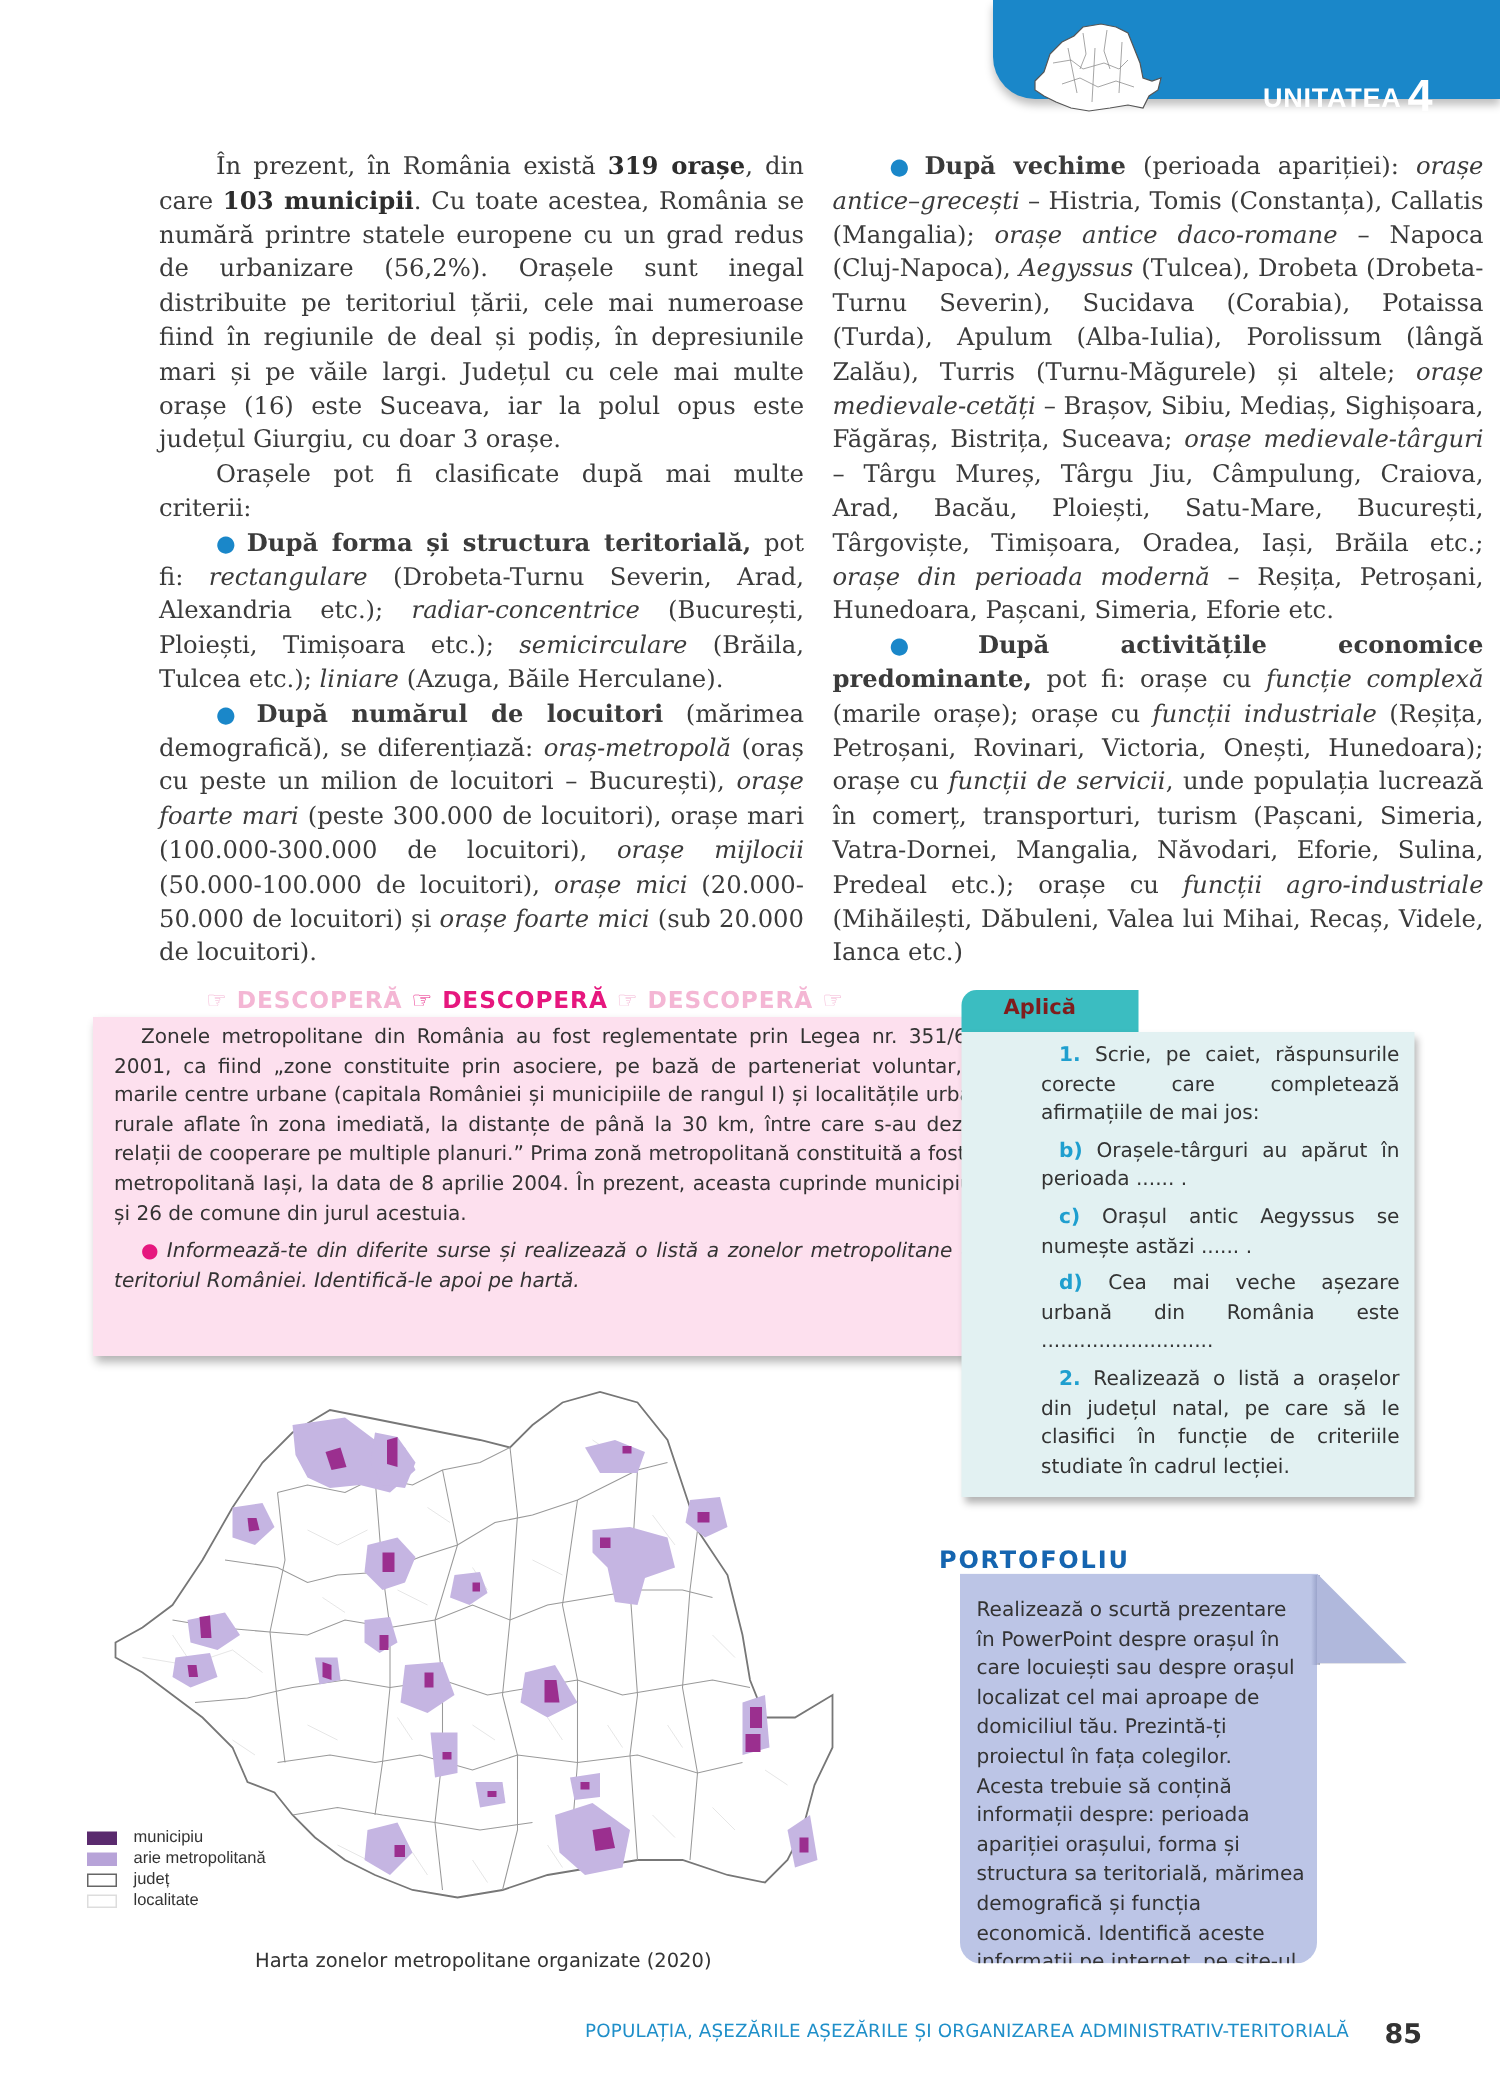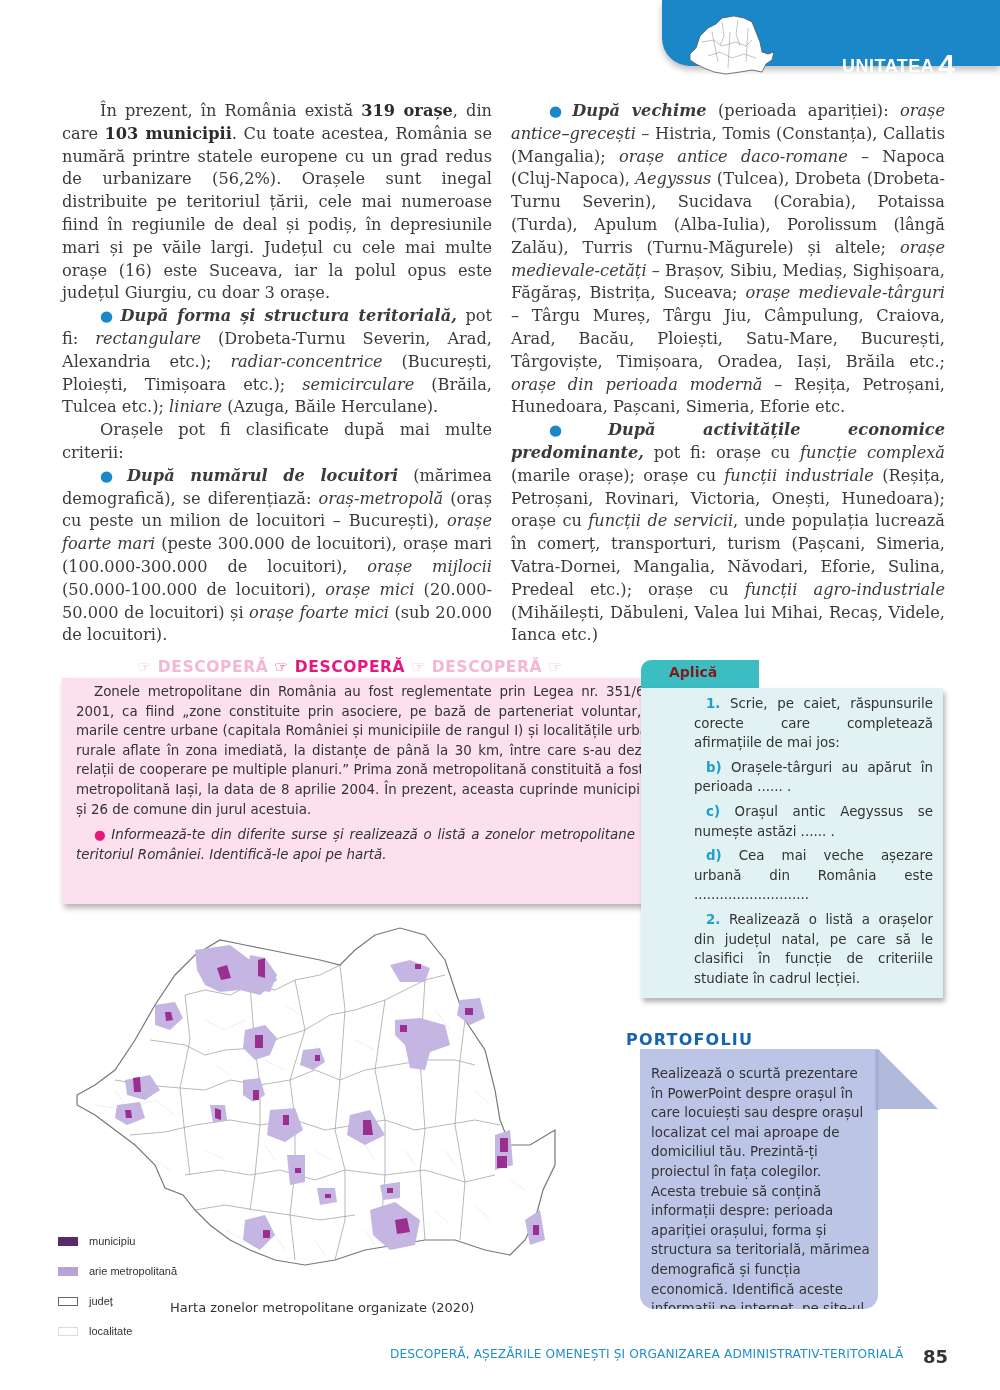--- a/index.html
+++ b/index.html
@@ -14,27 +14,27 @@
   }
   .unit-map { position: absolute; left: 20px; top: 12px; width: 96px; height: 66px; }
   .unit-label {
     position: absolute; left: 180px; top: 48px;
     font-family: "Liberation Sans", sans-serif; font-weight: bold; color: #fff;
     font-size: 18px; letter-spacing: 0.5px;
   }
   .unit-label .num { font-size: 30px; vertical-align: -3px; margin-left: 4px; }
 
   
-  .col { position: absolute; font-size: 16.2px; line-height: 22.8px; text-align: justify; color: #3b3b3b; }
+  .col { position: absolute; font-size: 16.2px; line-height: 22.8px; text-align: justify; color: #3b3b3b; margin-left: 44px; }
   .col-left { left: 62px; top: 100px; width: 430px; }
   .col-right { left: 511px; top: 100px; width: 434px; }
   .col p { text-indent: 38px; }
   .col b { font-weight: bold; color: #2d2d2d; }
   .col i { font-style: italic; }
-  .col .bi { font-weight: bold; font-style: italic; }
+  .col .bi { font-weight: bold; }
   .bullet { color: #1a87c9; font-size: 15px; margin-right: 4px; }
 
   
   .discover-title {
     position: absolute; left: 110px; top: 658px; width: 480px; text-align: center;
     font-family: "DejaVu Sans", sans-serif; font-weight: bold; font-size: 15.5px; letter-spacing: 0.6px;
   }
   .discover-title .faint { color: #f4b6d4; }
   .discover-title .strong { color: #e6177e; }
   .discover-box {
@@ -44,21 +44,21 @@
     font-family: "DejaVu Sans", sans-serif; font-size: 13.4px; line-height: 19.6px; color: #333;
     text-align: justify;
   }
   .discover-box p { text-indent: 18px; }
   .discover-box .task { font-style: italic; margin-top: 6px; }
   .pink-dot { color: #e6177e; font-style: normal; margin-right: 4px; }
 
   
   .map { position: absolute; left: 55px; top: 920px; width: 505px; height: 365px; }
   .legend { position: absolute; left: 58px; top: 1218px; font-family: "Liberation Sans", sans-serif; font-size: 11px; color: #333; }
-  .legend-row { display: flex; align-items: center; height: 14px; margin-top: 16px; }
+  .legend-row { display: flex; align-items: center; height: 14px; }
   .swatch { width: 20px; height: 9px; margin-right: 11px; }
   .map-caption {
     position: absolute; left: 170px; top: 1300px;
     font-family: "DejaVu Sans", sans-serif; font-size: 13px; color: #333;
   }
 
   
   .apply-tab {
     position: absolute; left: 641px; top: 660px; width: 118px; height: 28px;
     background: #3bbdc1; border-top-left-radius: 10px;
@@ -117,22 +117,22 @@
     <path d="M8,42 L14,36 L18,24 L26,16 L34,12 L40,6 L52,4 L62,6 L70,10 L74,20 L78,30 L80,40 L86,42 L92,40 L90,48 L84,52 L80,60 L70,58 L58,60 L44,62 L32,60 L22,56 L14,52 L8,48 Z" fill="#fff" stroke="#555" stroke-width="0.8"></path>
     <path d="M20,30 L32,28 L40,34 L54,30 L64,34 L70,28 M26,44 L38,40 L50,46 L62,42 L74,46 M40,10 L42,24 L38,34 M56,8 L54,22 L58,34 M30,20 L36,50 M48,20 L46,56 M66,16 L64,50" fill="none" stroke="#888" stroke-width="0.5"></path>
   </svg>
   <div class="unit-label">
     <span>UNITATEA</span><span class="num">4</span>
   </div>
 </div>
 
 <div class="col col-left">
   <p><span>În prezent, în România există </span><b>319 orașe</b><span>, din care </span><b>103 municipii</b><span>. Cu toate acestea, România se numără printre statele europene cu un grad redus de urbanizare (56,2%). Orașele sunt inegal distribuite pe teritoriul țării, cele mai numeroase fiind în regiunile de deal și podiș, în depresiunile mari și pe văile largi. Județul cu cele mai multe orașe (16) este Suceava, iar la polul opus este județul Giurgiu, cu doar 3 orașe.</span></p>
+  <p>Orașele pot fi clasificate după mai multe criterii:</p>
   <p><span class="bullet">●</span><span class="bi">După forma și structura teritorială,</span><span> pot fi: </span><i>rectangulare</i><span> (Drobeta-Turnu Severin, Arad, Alexandria etc.); </span><i>radiar-concentrice</i><span> (București, Ploiești, Timișoara etc.); </span><i>semicirculare</i><span> (Brăila, Tulcea etc.); </span><i>liniare</i><span> (Azuga, Băile Herculane).</span></p>
-  <p>Orașele pot fi clasificate după mai multe criterii:</p>
   <p><span class="bullet">●</span><span class="bi">După numărul de locuitori</span><span> (mărimea demografică), se diferențiază: </span><i>oraș-metropolă</i><span> (oraș cu peste un milion de locuitori – București), </span><i>orașe foarte mari</i><span> (peste 300.000 de locuitori), orașe mari (100.000-300.000 de locuitori), </span><i>orașe mijlocii</i><span> (50.000-100.000 de locuitori), </span><i>orașe mici</i><span> (20.000-50.000 de locuitori) și </span><i>orașe foarte mici</i><span> (sub 20.000 de locuitori).</span></p>
 </div>
 
 <div class="col col-right">
   <p><span class="bullet">●</span><span class="bi">După vechime</span><span> (perioada apariției): </span><i>orașe antice–grecești</i><span> – Histria, Tomis (Constanța), Callatis (Mangalia); </span><i>orașe antice daco-romane</i><span> – Napoca (Cluj-Napoca), </span><i>Aegyssus</i><span> (Tulcea), Drobeta (Drobeta-Turnu Severin), Sucidava (Corabia), Potaissa (Turda), Apulum (Alba-Iulia), Porolissum (lângă Zalău), Turris (Turnu-Măgurele) și altele; </span><i>orașe medievale-cetăți</i><span> – Brașov, Sibiu, Mediaș, Sighișoara, Făgăraș, Bistrița, Suceava; </span><i>orașe medievale-târguri</i><span> – Târgu Mureș, Târgu Jiu, Câmpulung, Craiova, Arad, Bacău, Ploiești, Satu-Mare, București, Târgoviște, Timișoara, Oradea, Iași, Brăila etc.; </span><i>orașe din perioada modernă</i><span> – Reșița, Petroșani, Hunedoara, Pașcani, Simeria, Eforie etc.</span></p>
   <p><span class="bullet">●</span><span class="bi">După activitățile economice predominante,</span><span> pot fi: orașe cu </span><i>funcție complexă</i><span> (marile orașe); orașe cu </span><i>funcții industriale</i><span> (Reșița, Petroșani, Rovinari, Victoria, Onești, Hunedoara); orașe cu </span><i>funcții de servicii</i><span>, unde populația lucrează în comerț, transporturi, turism (Pașcani, Simeria, Vatra-Dornei, Mangalia, Năvodari, Eforie, Sulina, Predeal etc.); orașe cu </span><i>funcții agro-industriale</i><span> (Mihăilești, Dăbuleni, Valea lui Mihai, Recaș, Videle, Ianca etc.)</span></p>
 </div>
 
 <div class="discover-title">
   <span class="faint">☞</span>
@@ -253,14 +253,14 @@
 
 <div class="portfolio-title">PORTOFOLIU</div>
 <div class="portfolio-box">
   <span class="short">Realizează o scurtă prezentare</span>
   <span class="short">în PowerPoint despre orașul în</span>
   <span>care locuiești sau despre orașul localizat cel mai aproape de domiciliul tău. Prezintă-ți proiectul în fața colegilor. Acesta trebuie să conțină informații despre: perioada apariției orașului, forma și structura sa teritorială, mărimea demografică și funcția economică. Identifică aceste informații pe internet, pe site-ul primăriei, în monografii. Te poți folosi și de Google Earth sau Google Maps.</span>
 </div>
 <div class="portfolio-fold-shadow"></div>
 <div class="portfolio-fold"></div>
 
-<div class="footer">DESCOPERĂ, AȘEZĂRILE OMENEȘTI ȘI ORGANIZAREA ADMINISTRATIV-TERITORIALĂ</div>
+<div class="footer">POPULAȚIA, AȘEZĂRILE AȘEZĂRILE ȘI ORGANIZAREA ADMINISTRATIV-TERITORIALĂ</div>
 <div class="page-num">85</div>
 
 </body></html>

